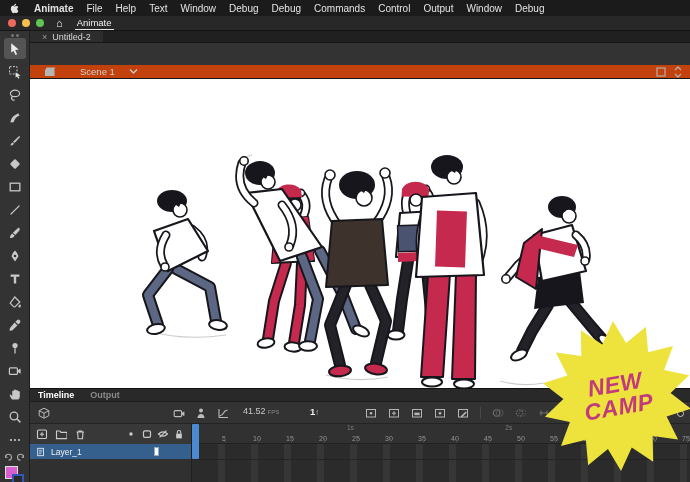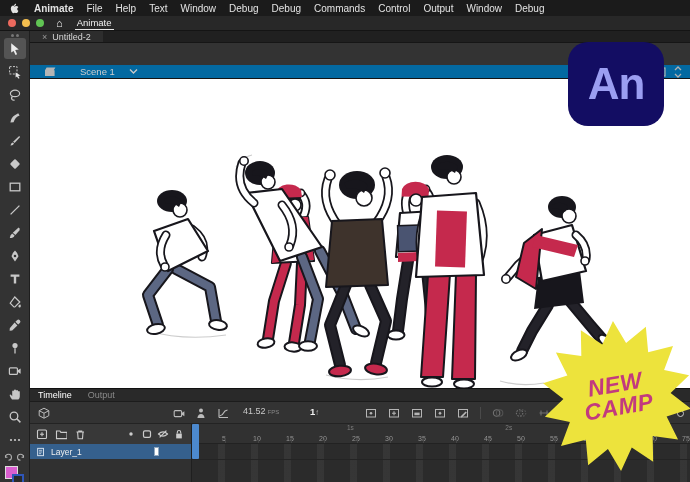--- a/index.html
+++ b/index.html
@@ -39,21 +39,21 @@
   .sw-stroke{position:absolute;left:8px;top:10px;width:12px;height:12px;
     background:#2a2a2a;border:2px solid var(--swStroke);}
   .rightcol{display:flex;flex-direction:column;width:660px;}
   
   .doctabs{height:13px;background:#202020;display:flex;align-items:center;
     border-bottom:1px solid #161616;}
   .doctab{display:flex;align-items:center;gap:5px;padding:0 12px;height:100%;
     background:#2d2d2d;font-size:9px;color:#d8d8d8;}
   .doctab .x{color:#9a9a9a;font-size:9px;}
   
-  .editbar{position:relative;height:15px;background:#0369a1;display:flex;align-items:center;
+  .editbar{position:relative;height:15px;background:#c2410c;display:flex;align-items:center;
     padding-left:14px;border-bottom:1px solid #141414;font-size:9.5px;color:#cfcfcf;margin-top:22px;}
   .editbar .scn-ic{margin-right:24px;display:flex;}
   .editbar .scn-lbl{margin-right:14px;}
   .edit-right{position:absolute;right:8px;top:0;height:100%;display:flex;
     align-items:center;gap:8px;}
   
   .stage{position:relative;height:328px;background:var(--paper);overflow:hidden;}
   .stage svg{position:absolute;left:0;top:0;}
   .hr{fill:var(--ink);} .fc{fill:#fff;stroke:var(--ink);stroke-width:1.6;}
   .hd{fill:#fff;stroke:var(--ink);stroke-width:1.6;}
@@ -69,21 +69,21 @@
   .cW{stroke:var(--paper);} .cS{stroke:var(--slate);} .cC{stroke:var(--crimson);}
   .cK{stroke:#232229;}
   .shoe{fill:#fff;stroke:var(--ink);stroke-width:2;}
   .shoeC{fill:var(--crimson);stroke:var(--ink);stroke-width:2;}
   .sk{stroke:#cccccc;stroke-width:1.2;fill:none;}
   
   .timeline{height:94px;background:#333;border-top:1px solid #111;
     display:flex;flex-direction:column;}
   .tl-tabs{height:13px;background:#292929;display:flex;align-items:center;
     gap:16px;padding-left:8px;font-size:9px;border-bottom:1px solid #1c1c1c;}
-  .tl-tab{color:#8a8a8a;} .tl-tab.on{color:#fff;}
+  .tl-tab{color:#8a8a8a;font-weight:bold;} .tl-tab.on{color:#fff;}
   .tl-toolbar{position:relative;height:22px;background:#333;
     border-bottom:1px solid #232323;font-size:9px;color:#bbb;}
   .tl-toolbar svg{width:12px;height:12px;}
   .tlt-left{position:absolute;left:8px;top:5px;display:flex;}
   .tlt-mid{position:absolute;left:143px;top:5px;display:flex;gap:10px;}
   .fpsbox{position:absolute;left:213px;top:4px;display:flex;align-items:baseline;gap:2px;}
   .fpsbox .num{color:#c9c9c9;font-size:9px;}
   .fpsbox sup{font-size:6px;color:#8a8a8a;}
   .framebox{position:absolute;left:280px;top:4px;display:flex;align-items:baseline;gap:1px;}
   .framebox .num{color:#efefef;font-size:9.5px;font-weight:bold;}
@@ -602,23 +602,20 @@
             <div class="rows">
               <div class="row-line"></div>
             </div>
             <div class="playhead"></div>
           </div>
         </div>
       </div>
     </div>
   </div>
 
-  <div class="an-logo">
-    <span>An</span>
-  </div>
 
   <div class="badge">
     <svg viewBox="0 0 150 150">
       <polygon points="83.9,1.5 92.9,25.1 114.9,12.7 112.8,37.8 138.0,36.1 125.2,57.9 148.6,67.3 127.6,81.3 144.7,100.0 119.7,103.5 126.9,127.7 102.8,120.1 98.9,145.0 80.5,127.7 66.1,148.5 57.1,124.9 35.1,137.3 37.2,112.2 12.0,113.9 24.8,92.1 1.4,82.7 22.4,68.7 5.3,50.0 30.3,46.5 23.1,22.3 47.2,29.9 51.1,5.0 69.5,22.3" style="fill:var(--badgeY);"></polygon>
     </svg>
     <div class="badge-text">
       <span>NEW</span>
       <span>CAMP</span>
     </div>
   </div>

